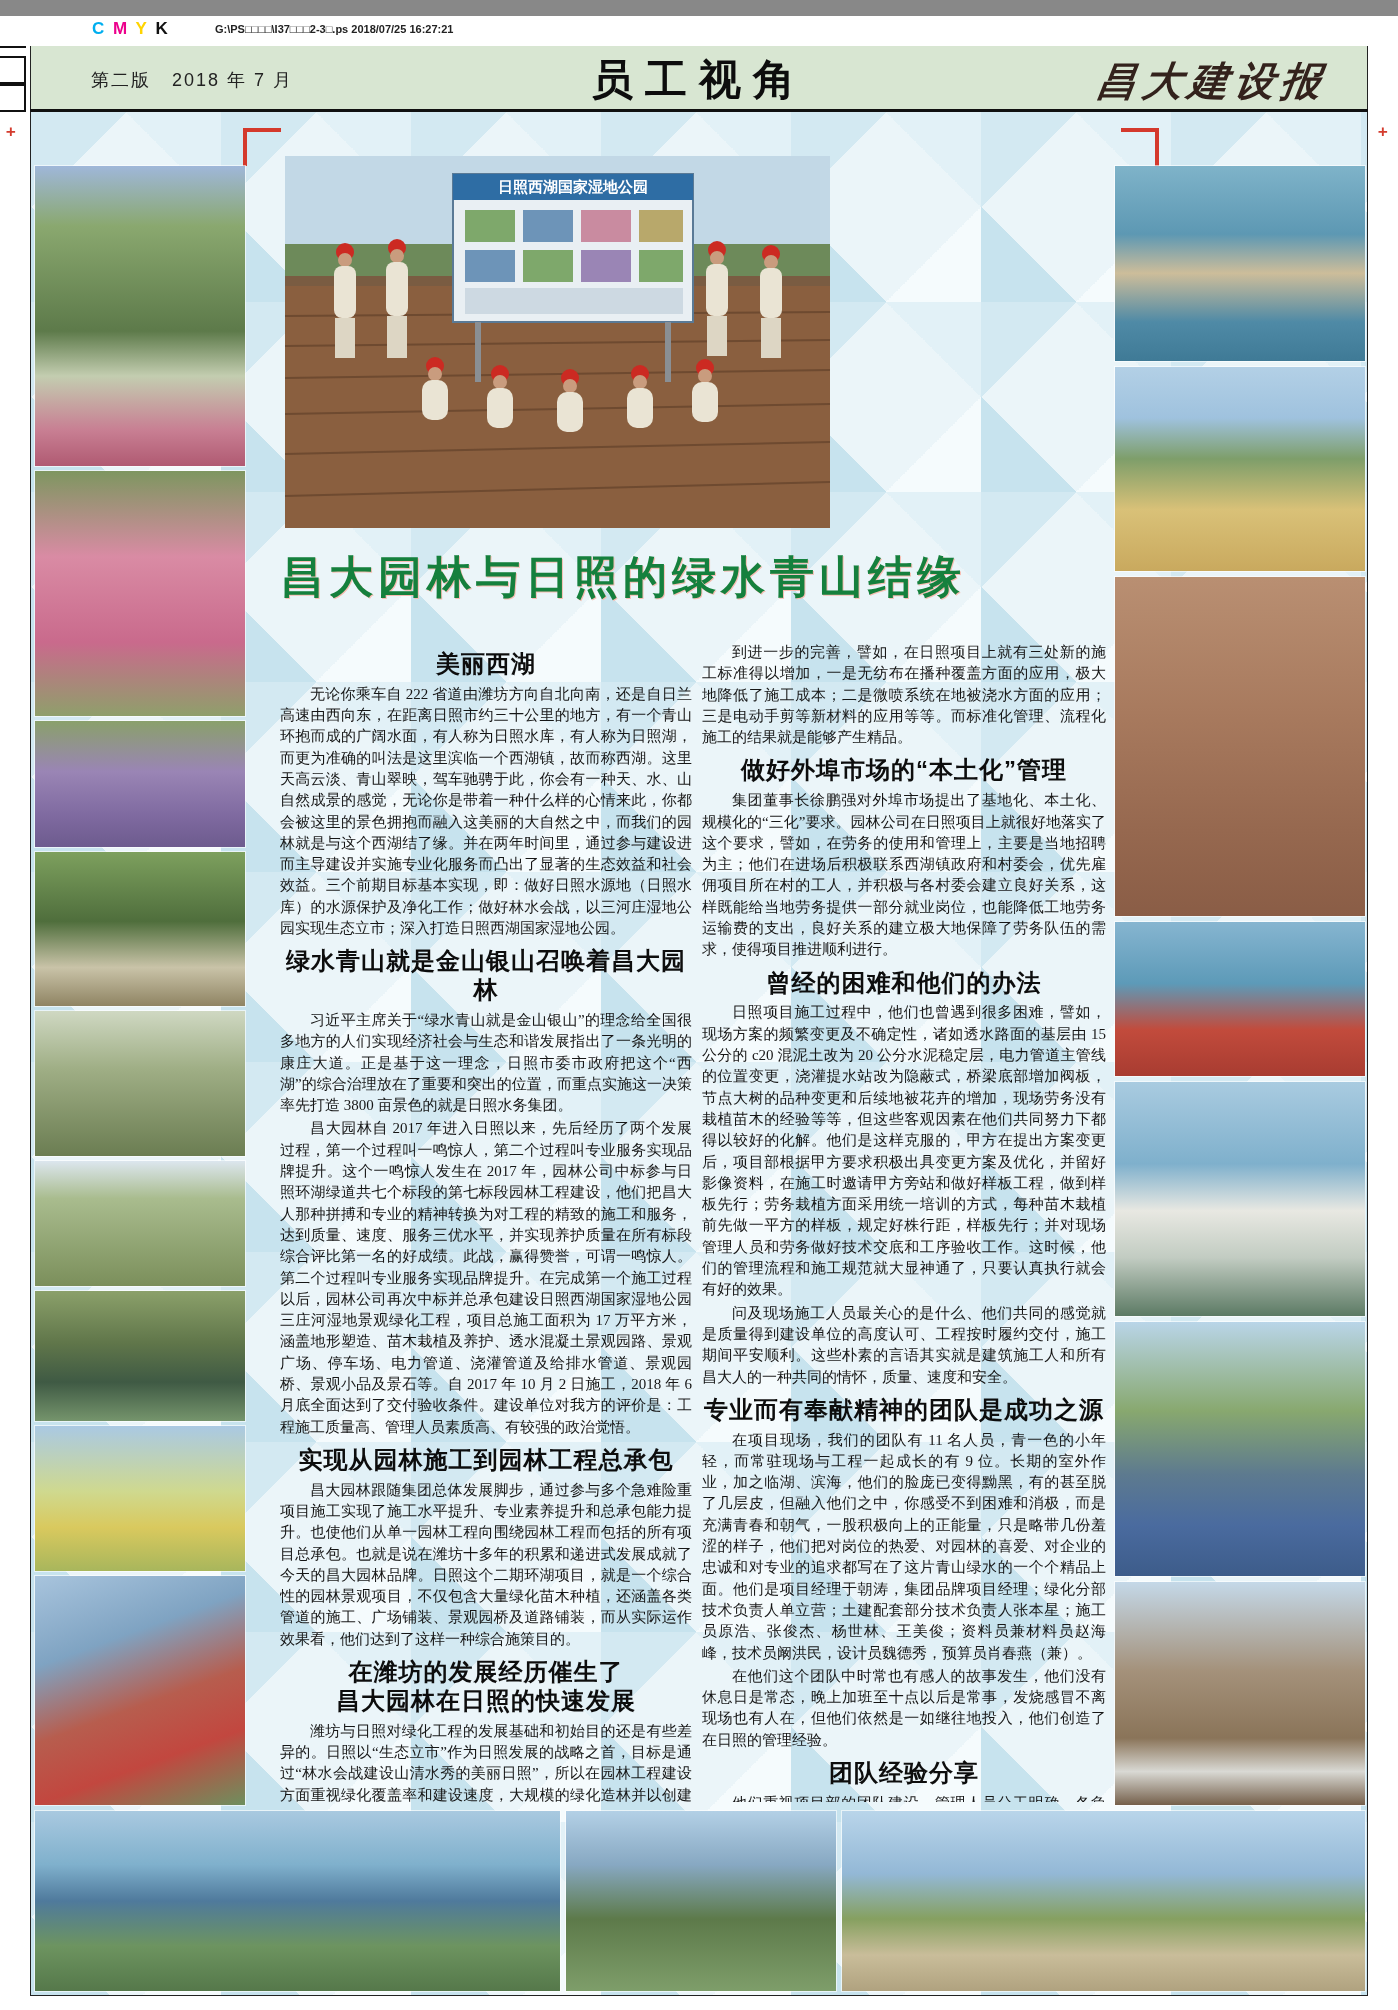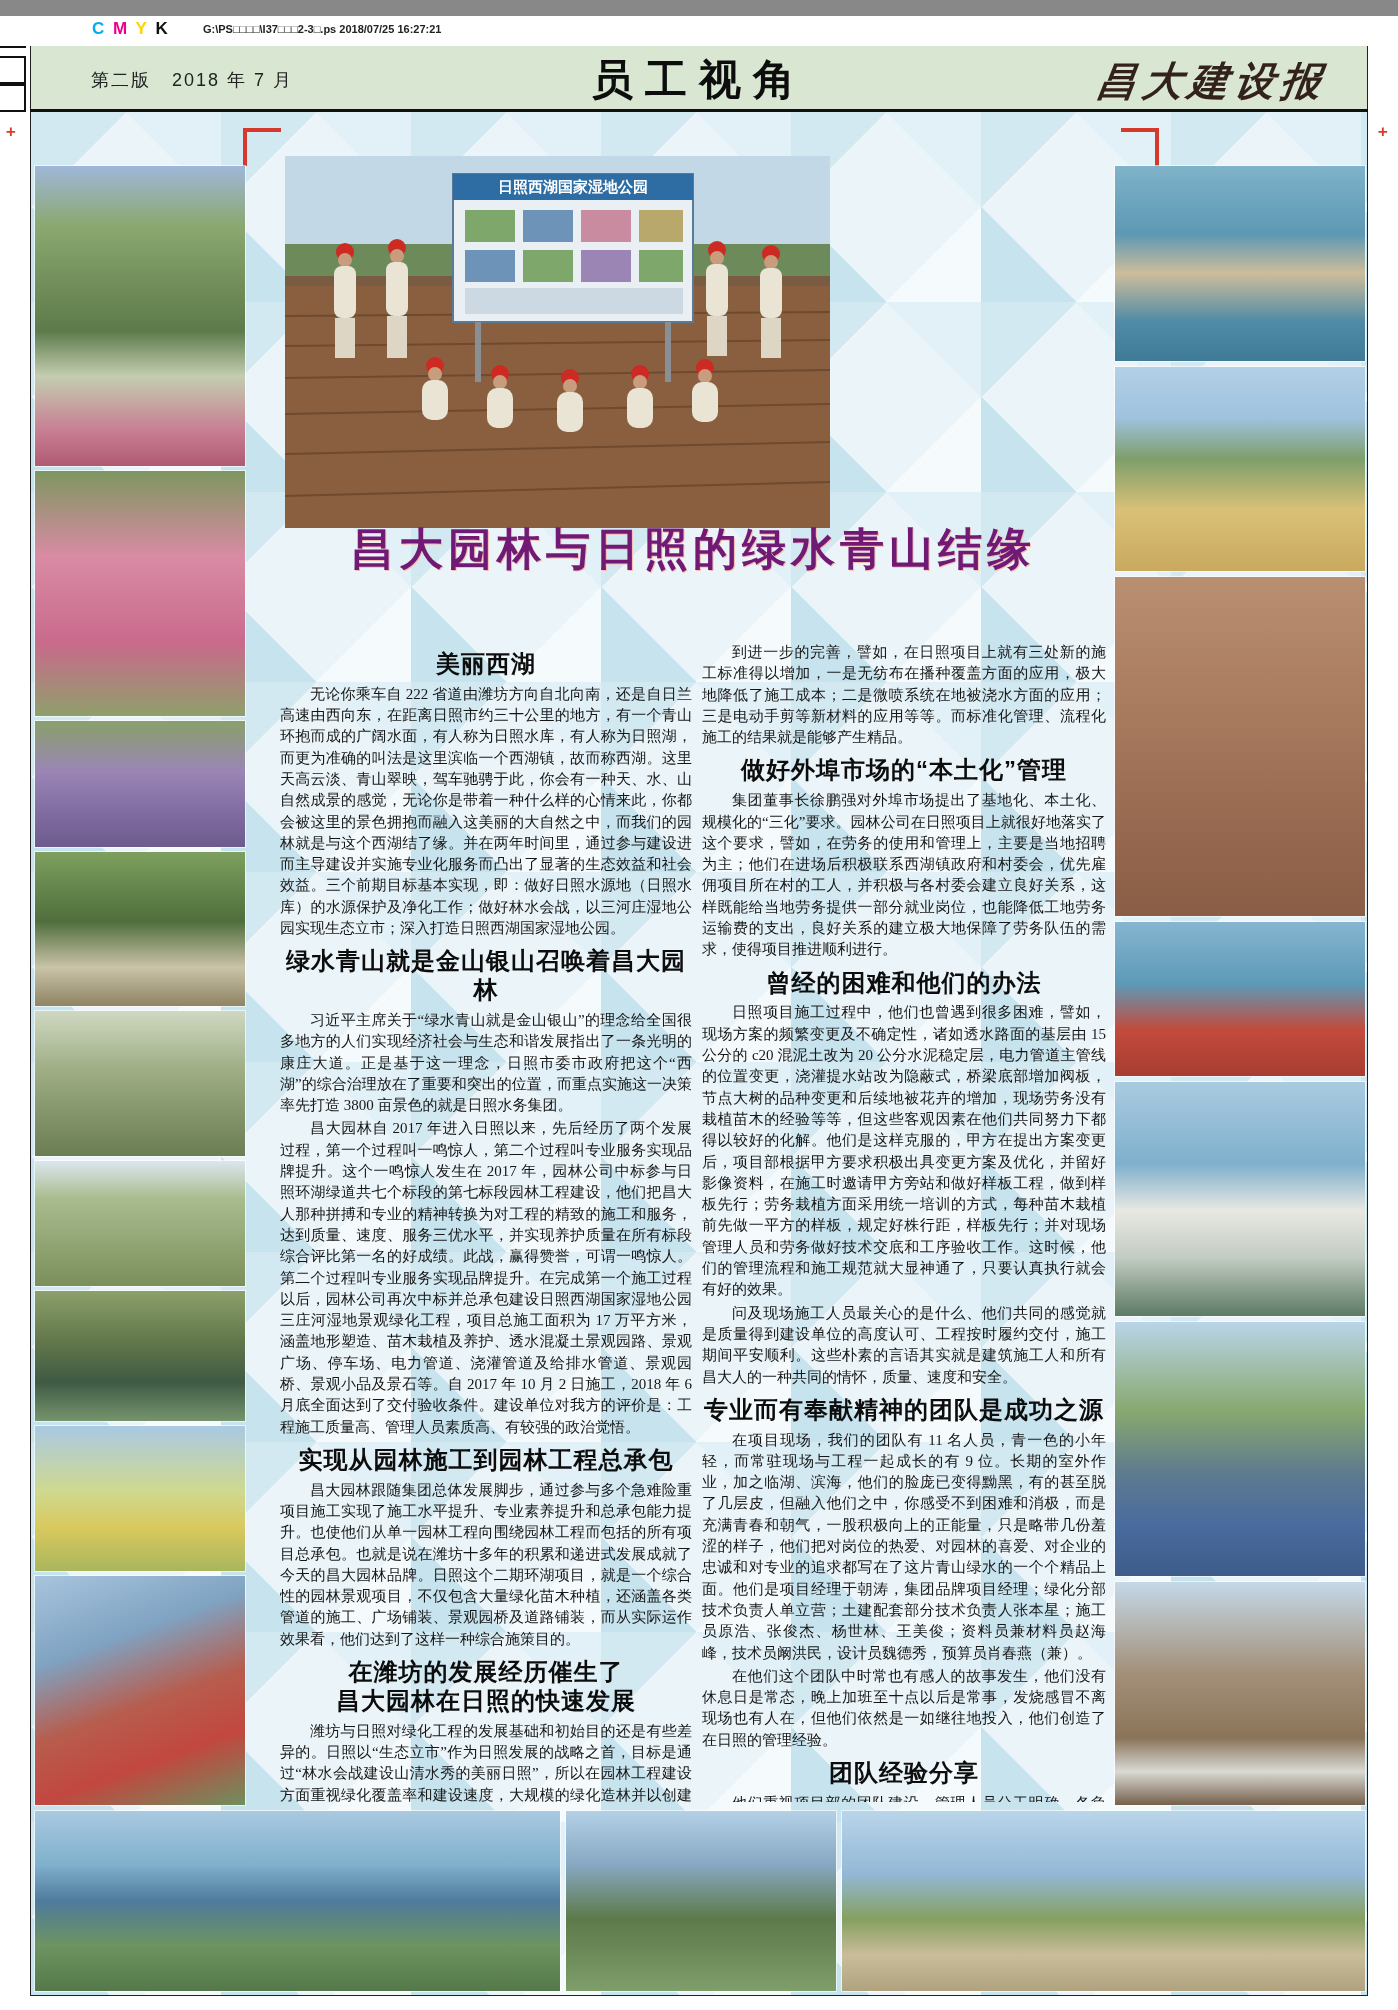--- a/index.html
+++ b/index.html
@@ -4,21 +4,21 @@
 <style>
   html,body{margin:0;padding:0;background:#888;}
   .page{position:relative;width:1398px;height:2010px;background:#ffffff;margin:16px auto;overflow:hidden;
         font-family:"Liberation Serif","DejaVu Serif",serif;color:#1a1a1a;}
 
   
   .topstrip{position:absolute;left:0;top:0;width:1398px;height:28px;background:#fff;
             font-family:"Liberation Sans","DejaVu Sans",sans-serif;}
   .cmyk{position:absolute;left:92px;top:3px;font-size:17px;font-weight:900;letter-spacing:2px;}
   .cmyk .c{color:#00aeef}.cmyk .m{color:#ec008c}.cmyk .y{color:#ffd400}.cmyk .k{color:#111}
-  .fileinfo{position:absolute;left:203px;top:7px;font-size:11px;font-weight:700;color:#222;}
+  .fileinfo{position:absolute;left:215px;top:7px;font-size:11px;font-weight:700;color:#222;}
   .regbar{position:absolute;left:0;width:26px;height:2px;background:#111;}
   .regbox{position:absolute;left:0;width:24px;height:24px;border:2px solid #111;border-left:none;background:#fff;}
 
   
   .frame-l{position:absolute;left:30px;top:30px;width:1px;height:1950px;background:#222;}
   .frame-r{position:absolute;left:1367px;top:30px;width:1px;height:1950px;background:#222;}
   .frame-b{position:absolute;left:30px;top:1979px;width:1338px;height:1px;background:#222;}
   .header-rule{position:absolute;left:30px;top:93px;width:1338px;height:3px;background:#111;}
   .crosshair{position:absolute;width:16px;height:16px;color:#d43c2e;font-size:16px;line-height:16px;
              font-family:"DejaVu Sans Mono",monospace;font-weight:bold;}
@@ -40,23 +40,23 @@
         linear-gradient(45deg,#c7e3ee 25%,transparent 25%),
         linear-gradient(315deg,#f5fbfd 25%,#ebf5f9 25%);
       background-size:190px 190px;}
 
   .photo{position:absolute;box-shadow:0 0 0 1px rgba(255,255,255,.6);}
   .corner{position:absolute;width:34px;height:34px;}
   .corner.tl{border-left:4px solid #d4392c;border-top:4px solid #d4392c;}
   .corner.tr{border-right:4px solid #d4392c;border-top:4px solid #d4392c;}
 
   
-  .art-title{position:absolute;left:280px;top:504px;width:826px;text-align:center;
+  .art-title{position:absolute;left:280px;top:532px;width:826px;text-align:left;
       font-family:"Liberation Sans","DejaVu Sans",sans-serif;font-weight:900;
-      font-size:44px;letter-spacing:5px;color:#701a75;text-shadow:1px 1px 0 #f7bdb2;white-space:nowrap;}
+      font-size:44px;letter-spacing:5px;color:#15803d;text-shadow:1px 1px 0 #f7bdb2;white-space:nowrap;}
   .art-intro{position:absolute;left:300px;top:576px;width:806px;font-style:italic;font-weight:bold;
       font-size:16.5px;line-height:1.55;color:#2b2b2b;text-indent:2em;text-align:justify;}
   .col{position:absolute;top:626px;height:1160px;overflow:hidden;text-align:justify;}
   .col-left{left:280px;width:412px;}
   .col-right{left:702px;width:404px;}
   .col h3{font-family:"Liberation Sans","DejaVu Sans",sans-serif;font-weight:900;color:#0d0d0d;
       font-size:24px;line-height:1.2;text-align:center;margin:8px 0 5px;white-space:pre-line;letter-spacing:1px;}
   .col p{margin:0 0 2px;font-size:15px;line-height:1.42;text-indent:2em;color:#161616;}
 
   

